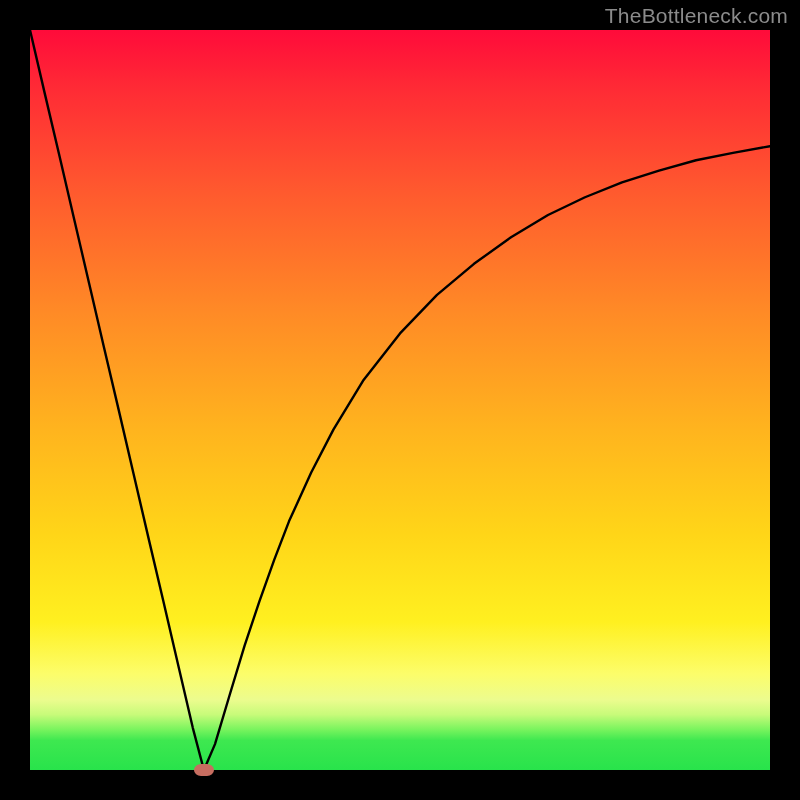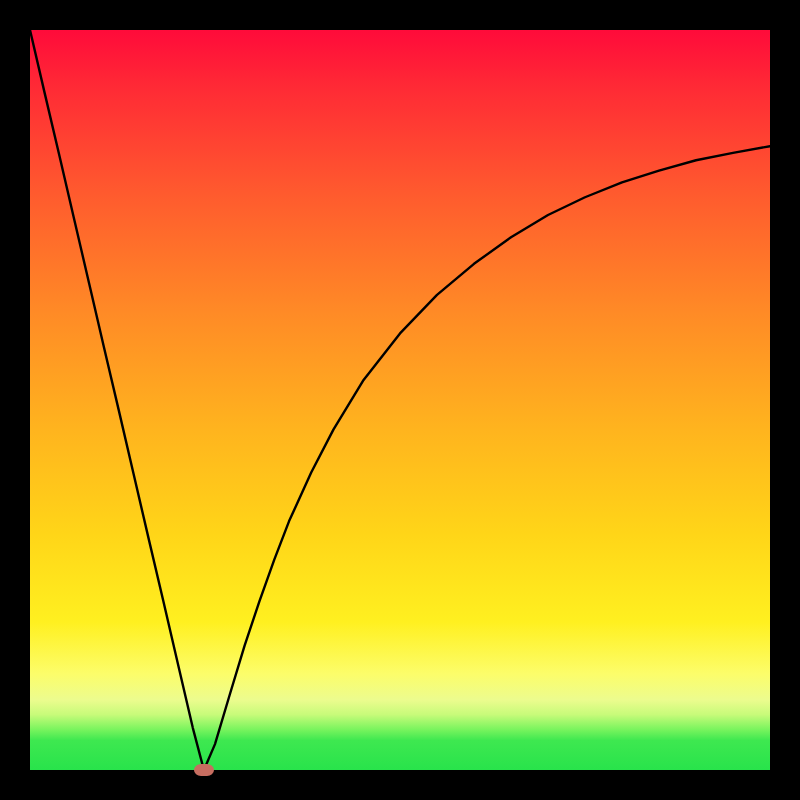--- a/index.html
+++ b/index.html
@@ -72,13 +72,14 @@
 </head>
 <body>
 
 <div class="frame">
   <div class="plot">
     <svg class="curve" viewBox="0 0 740 740" preserveAspectRatio="none">
       <path d="M0.00 0.00 L14.80 63.64 L29.60 126.54 L44.40 190.18 L59.20 253.82 L74.00 317.46 L88.80 380.36 L103.60 444.00 L118.40 507.64 L133.20 570.54 L148.00 634.18 L162.80 697.82 L173.90 740.00 L185.00 714.10 L199.80 664.52 L214.60 615.68 L229.40 571.28 L244.20 529.84 L259.00 491.36 L281.20 442.52 L303.40 399.60 L333.00 350.76 L370.00 303.40 L407.00 264.92 L444.00 233.84 L481.00 207.20 L518.00 185.00 L555.00 167.24 L592.00 152.44 L629.00 140.60 L666.00 130.24 L703.00 122.84 L740.00 116.18" fill="none" stroke="#000" stroke-width="2.4" stroke-linecap="round" stroke-linejoin="round"></path>
     </svg>
     <div class="marker" style="left: 173.9px; top: 740px;"></div>
   </div>
+  <div class="watermark">TheBottleneck.com</div>
 </div>
 
 </body></html>

